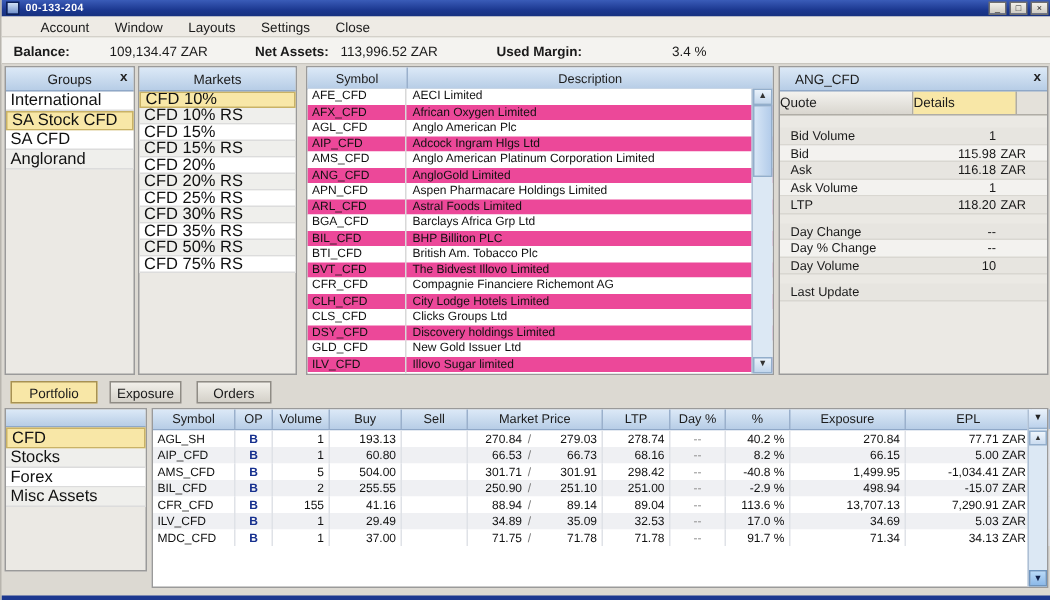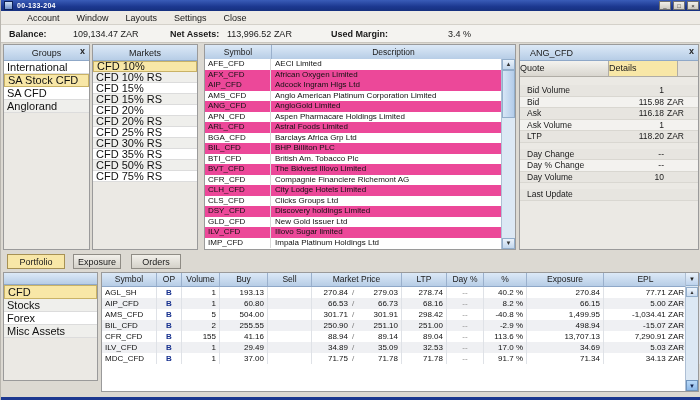--- a/index.html
+++ b/index.html
@@ -193,20 +193,24 @@
     </div>
     <div class="sym-body" id="symbols-body">
         <div class="srow">
           <div class="c1">AFE_CFD</div>
           <div class="c2">AECI Limited</div>
         </div>
         <div class="srow alt">
           <div class="c1">AFX_CFD</div>
           <div class="c2">African Oxygen Limited</div>
         </div>
+        <div class="srow">
+          <div class="c1">AGL_CFD</div>
+          <div class="c2">Anglo American Plc</div>
+        </div>
         <div class="srow alt">
           <div class="c1">AIP_CFD</div>
           <div class="c2">Adcock Ingram Hlgs Ltd</div>
         </div>
         <div class="srow">
           <div class="c1">AMS_CFD</div>
           <div class="c2">Anglo American Platinum Corporation Limited</div>
         </div>
         <div class="srow alt">
           <div class="c1">ANG_CFD</div>

